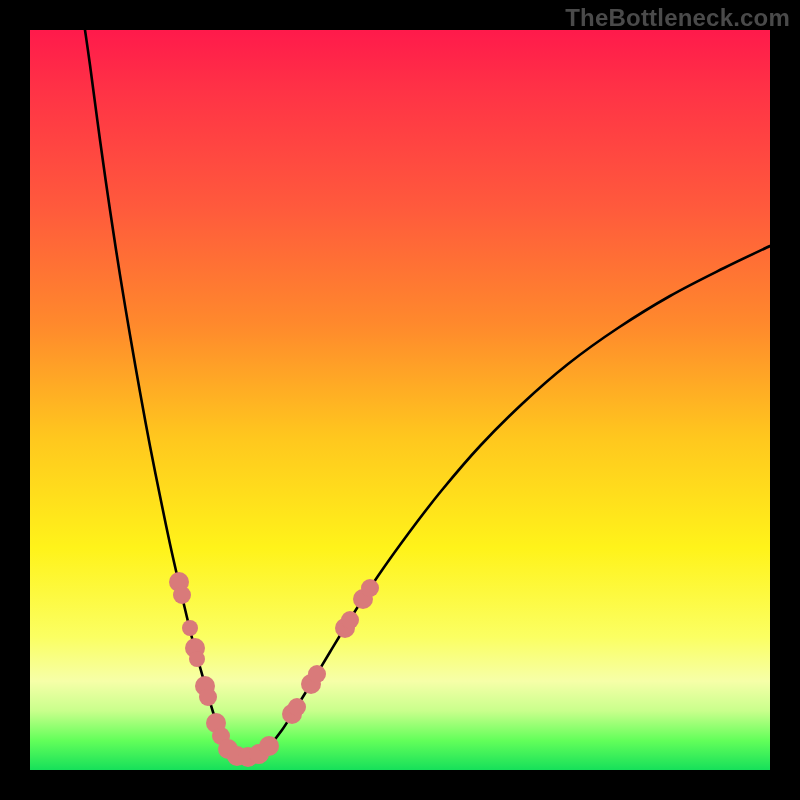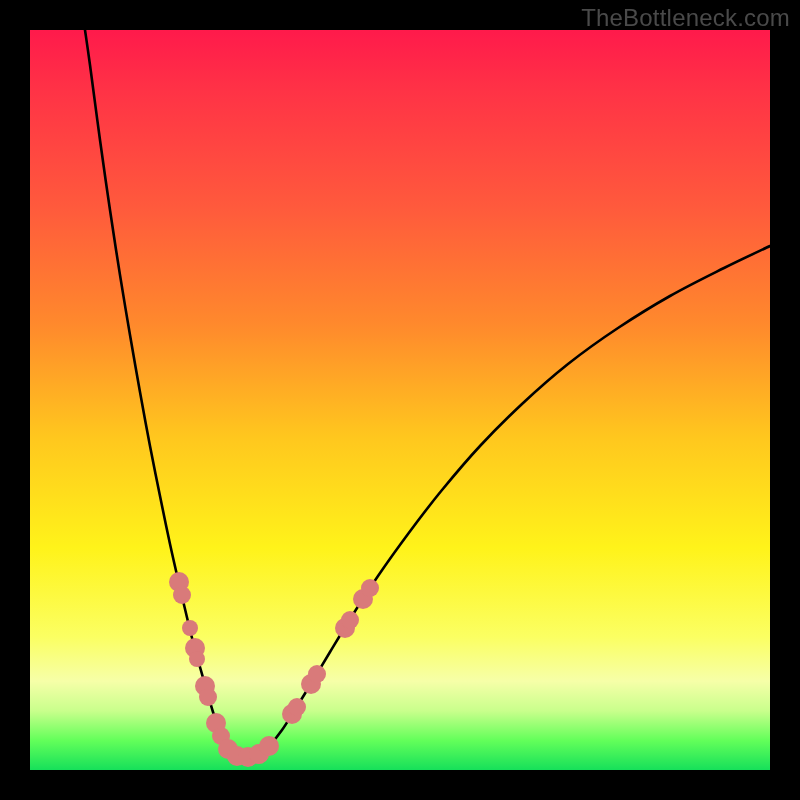--- a/index.html
+++ b/index.html
@@ -41,21 +41,21 @@
       #16e05a 100%
     );
   }
   .watermark {
     position: absolute;
     top: 4px;
     right: 10px;
     color: #4a4a4a;
     font-size: 24px;
     letter-spacing: 0.2px;
-    font-weight: 400;
+    font-weight: 700;
     user-select: none;
   }
   svg.curve-layer {
     position: absolute;
     left: 0;
     top: 0;
     width: 740px;
     height: 740px;
     overflow: visible;
   }

